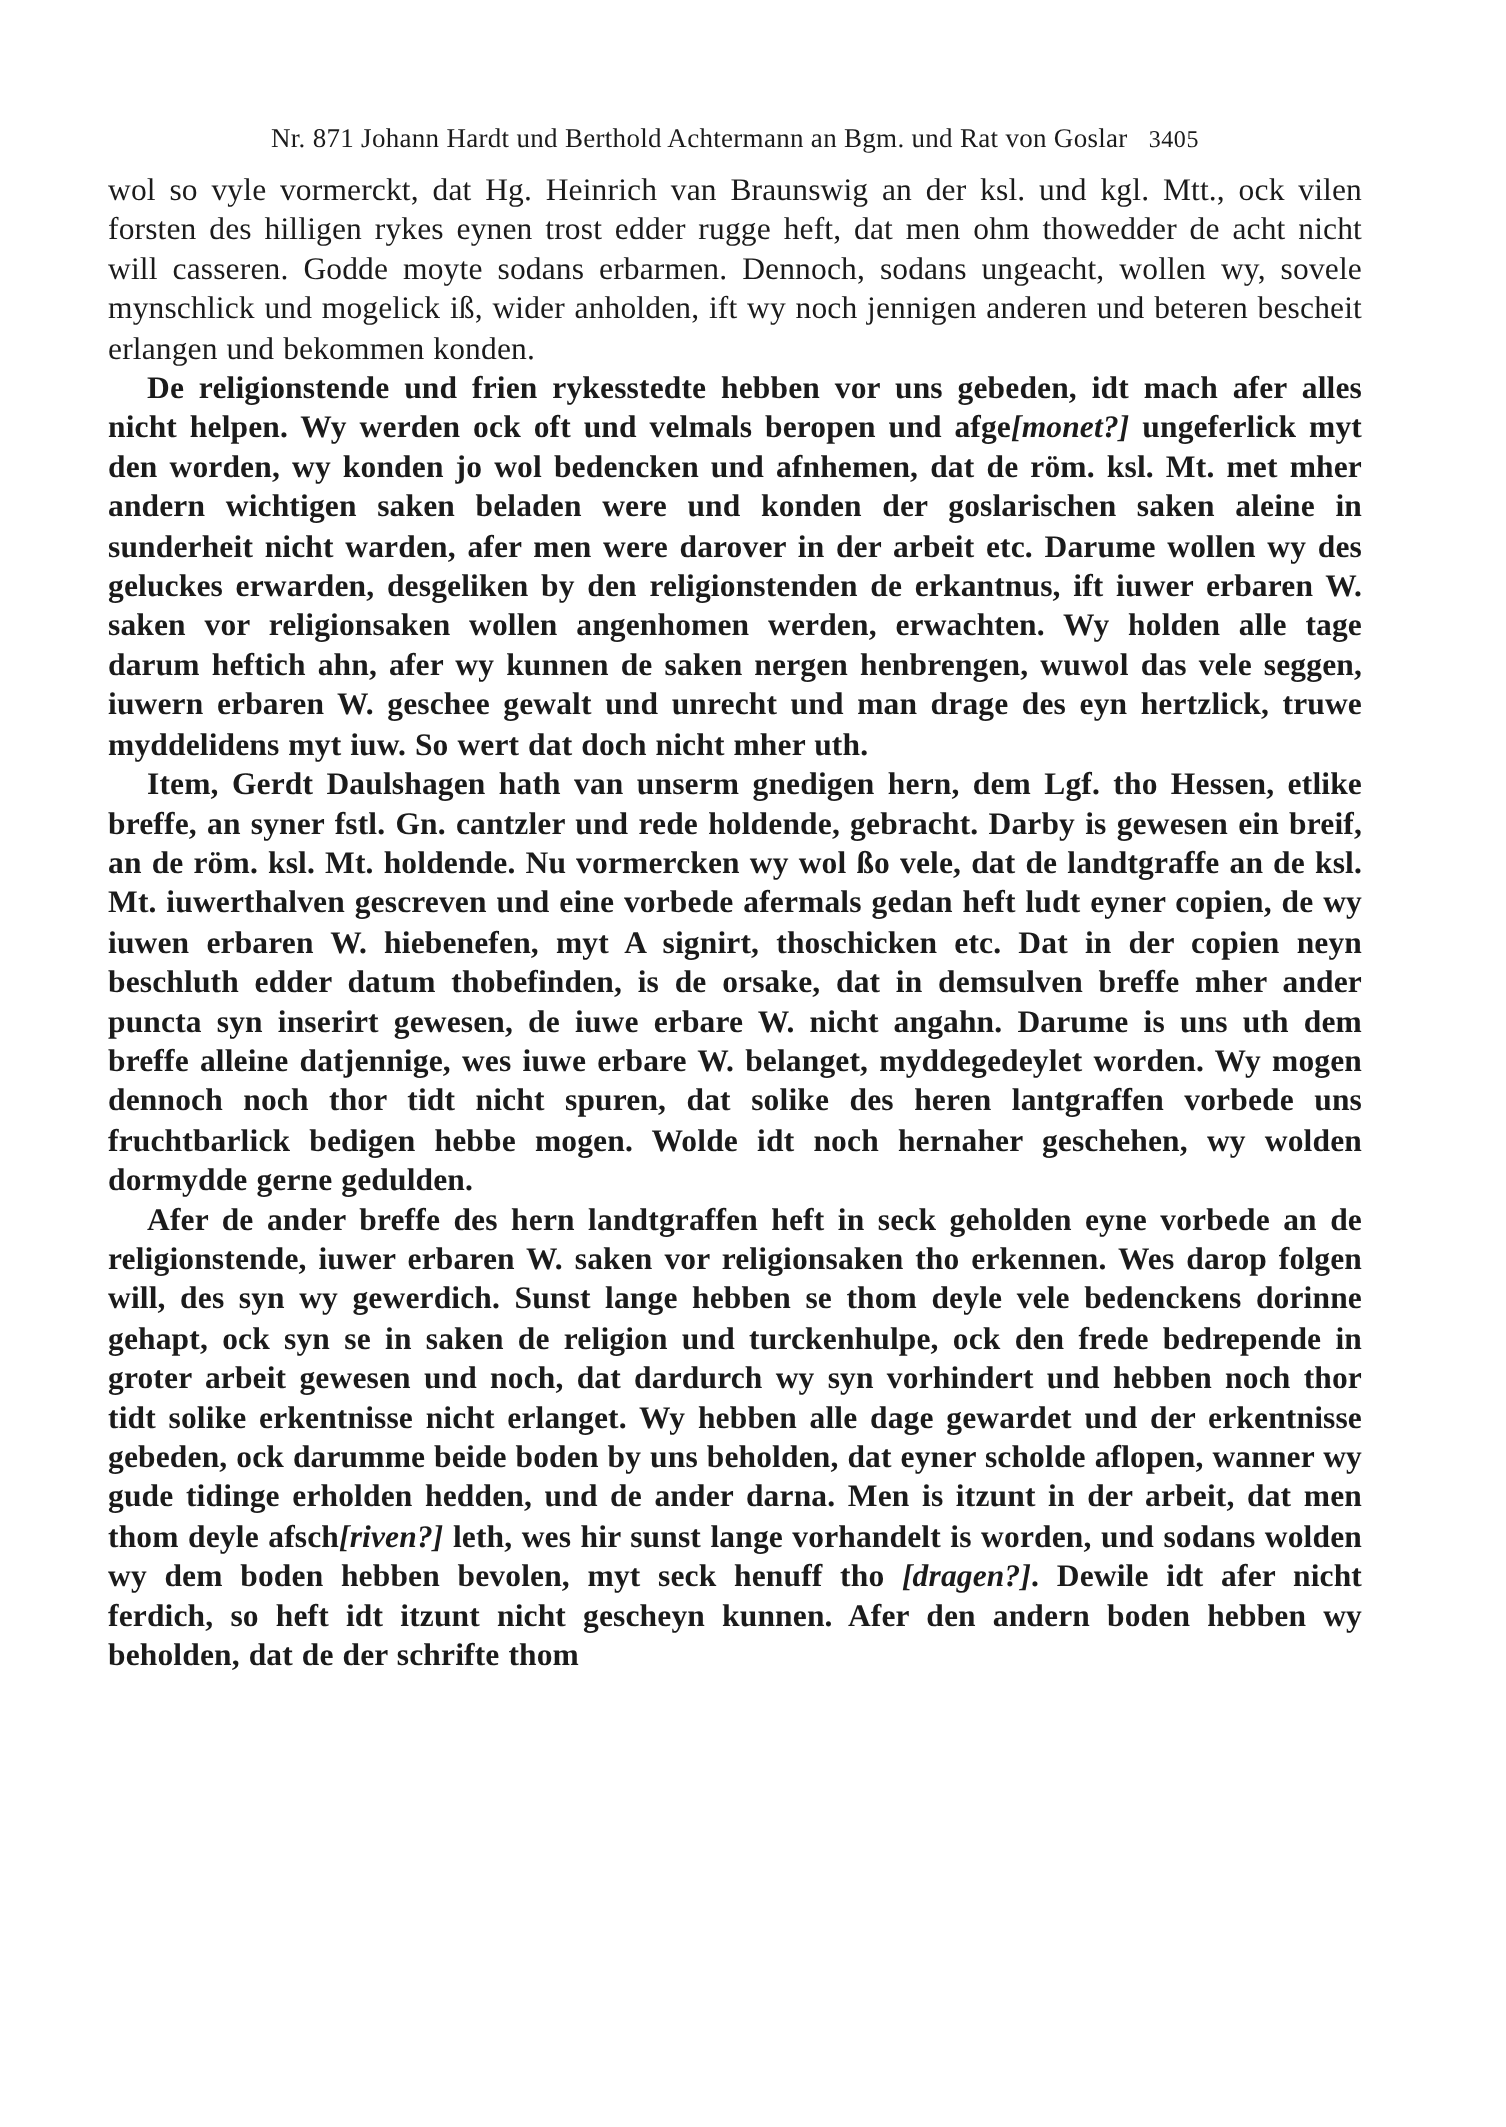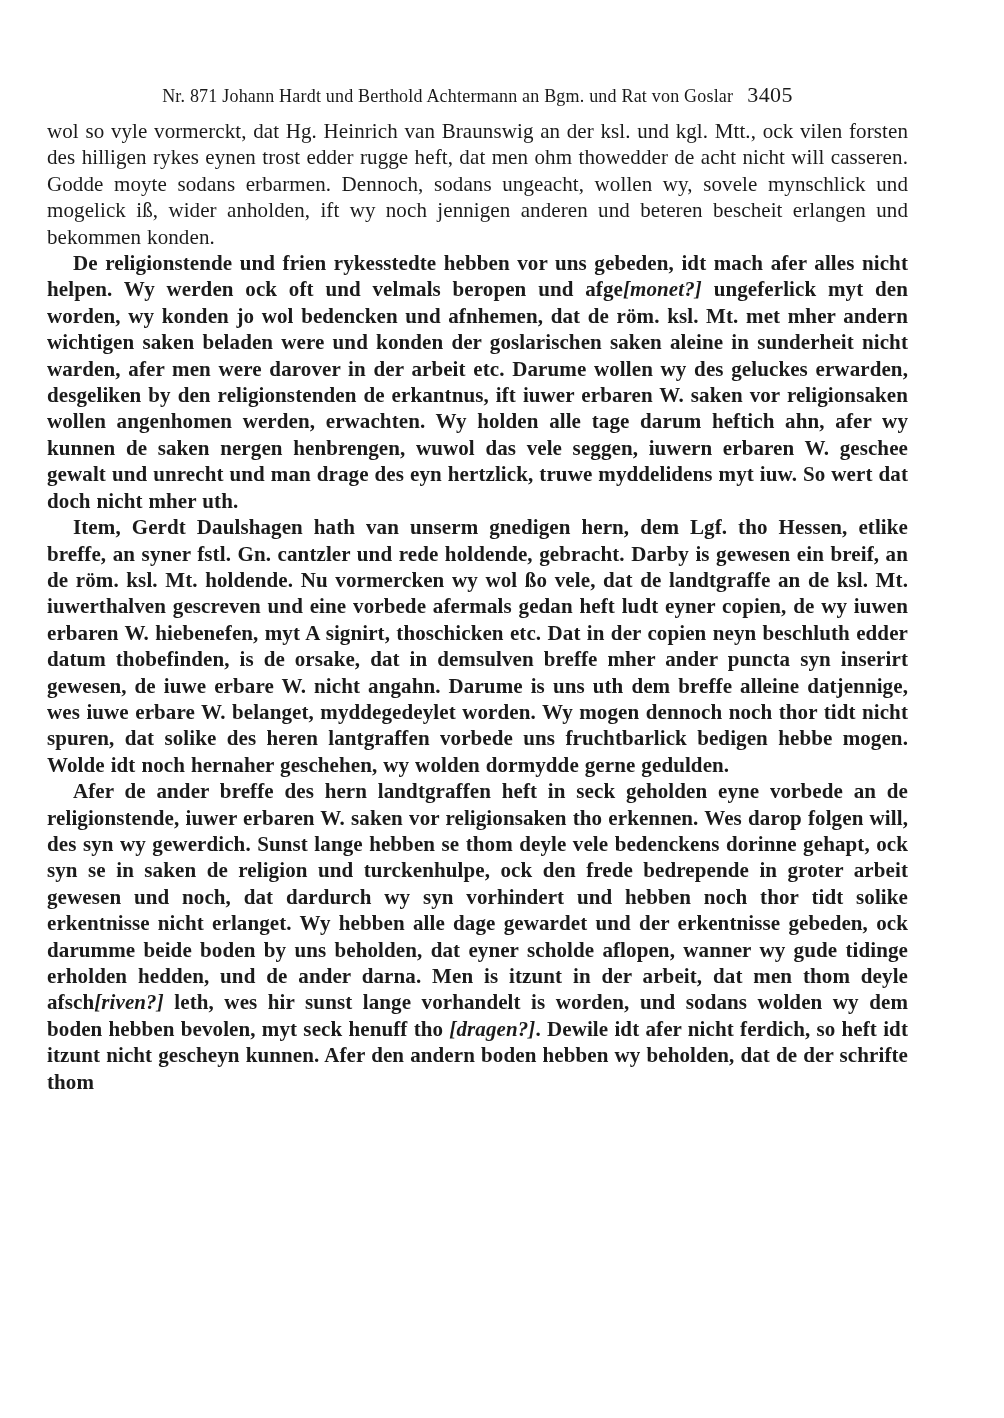--- a/index.html
+++ b/index.html
@@ -9,36 +9,36 @@
     height: 1418px;
     font-family: "Liberation Serif", "DejaVu Serif", serif;
     color: #1b1b1b;
     overflow: hidden;
   }
   .page {
     position: relative;
     width: 1004px;
     height: 1418px;
     background: #ffffff;
-    padding: 82px 96px 40px 47px;
+    padding: 82px 96px 40px 72px;
   }
   .running-head {
     display: flex;
     justify-content: center;
     align-items: baseline;
     gap: 14px;
     margin-bottom: 10px;
     white-space: nowrap;
   }
   .head-title {
     font-size: 18px;
     letter-spacing: 0.2px;
   }
   .page-number {
-    font-size: 22px;
+    font-size: 16px;
     letter-spacing: 0.4px;
   }
   .text-block {
     font-size: 21px;
     line-height: 26.4px;
     text-align: justify;
     word-spacing: 0.6px;
     letter-spacing: 0.1px;
   }
   p.para {

